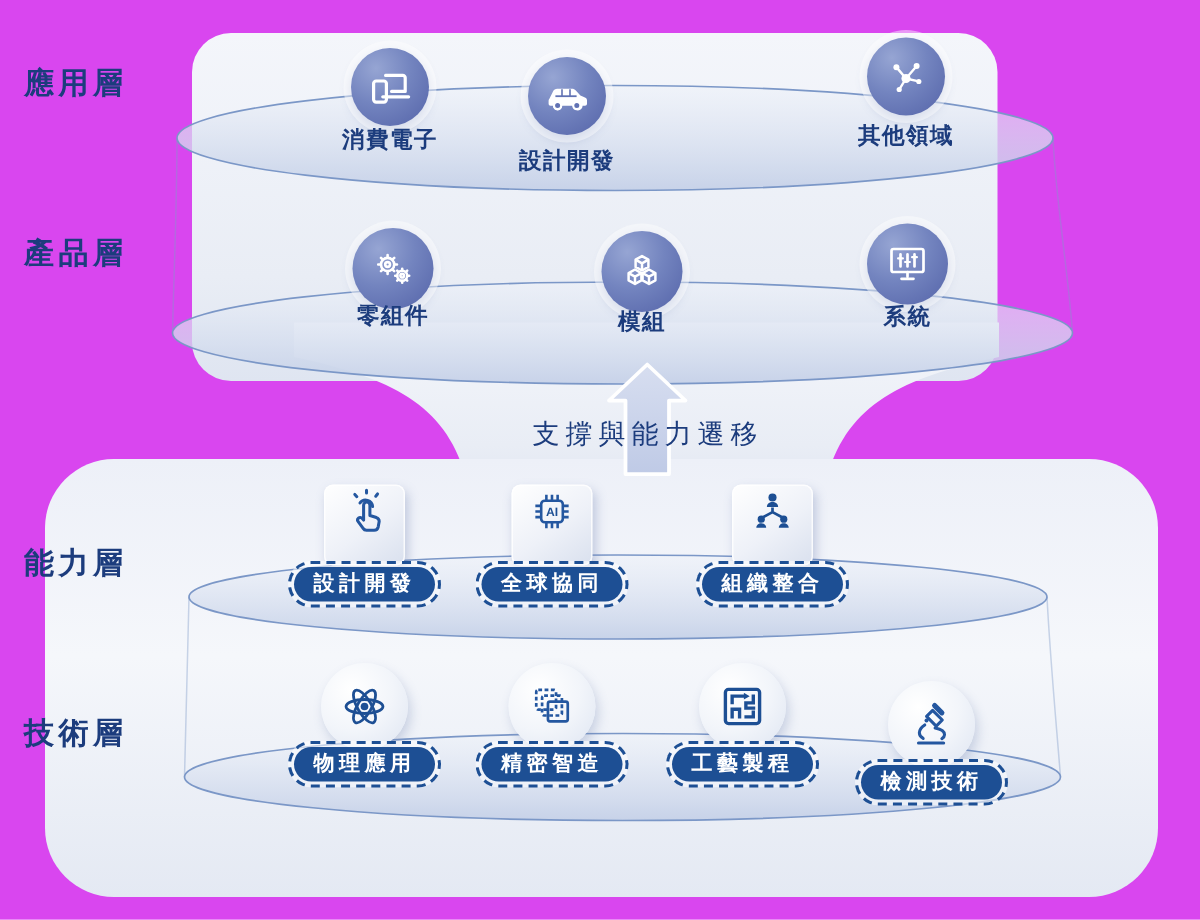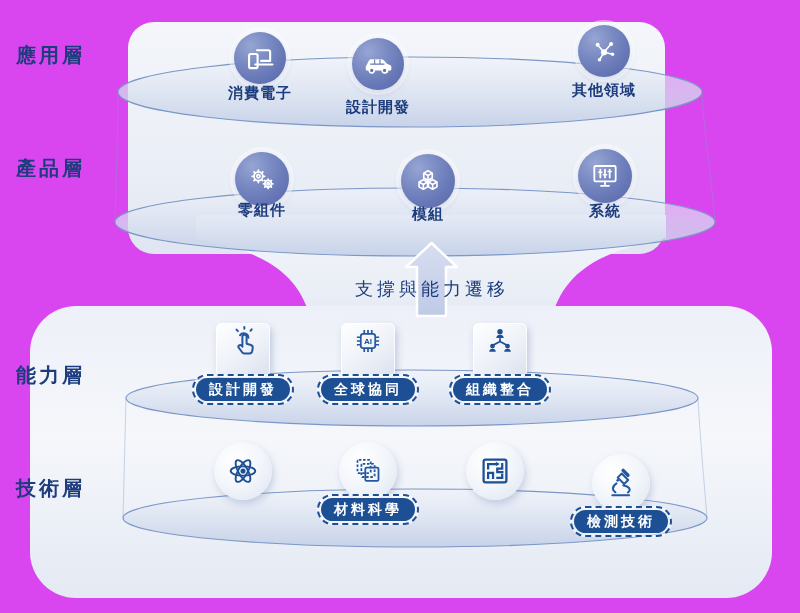--- a/index.html
+++ b/index.html
@@ -230,21 +230,21 @@
       <text x="12" y="14.1" text-anchor="middle" font-size="5.4" font-weight="bold" fill="#1d4f94" font-family="Liberation Sans, sans-serif">AI</text>
       </svg>
     </div>
     <div class="pill-wrap" style="top:51px">
       <div class="pill">
           <div class="pill-inner">全球協同</div>
         </div>
     </div>
   </div>
 
-  <div class="item" style="left:425px;top:323px">
+  <div class="item" style="left:440px;top:323px">
     <div class="sq">
       <svg viewBox="0 0 24 24">
         <g fill="#1d4f94">
             <circle cx="12" cy="5.8" r="1.8"></circle>
             <path d="M9.5 10c0-1.4 1.2-2.2 2.5-2.2s2.5.8 2.5 2.2z"></path>
         <circle cx="7" cy="15.4" r="1.6"></circle>
             <path d="M4.8 19.2c0-1.2 1-2 2.2-2s2.2.8 2.2 2z"></path>
         <circle cx="17" cy="15.4" r="1.6"></circle>
             <path d="M14.8 19.2c0-1.2 1-2 2.2-2s2.2.8 2.2 2z"></path>
           </g>
@@ -265,48 +265,58 @@
     <div class="ring">
       <svg viewBox="0 0 24 24">
           <g fill="none" stroke="#1d4f94" stroke-width="1.25">
         <ellipse cx="12" cy="12" rx="8.2" ry="3.1"></ellipse>
         <ellipse cx="12" cy="12" rx="8.2" ry="3.1" transform="rotate(60 12 12)"></ellipse>
         <ellipse cx="12" cy="12" rx="8.2" ry="3.1" transform="rotate(120 12 12)"></ellipse>
           </g>
         <circle cx="12" cy="12" r="1.7" fill="#1d4f94"></circle>
       </svg>
     </div>
+    <div class="pill-wrap" style="top:52px">
+      <div class="pill">
+          <div class="pill-inner">物理應用</div>
+        </div>
+    </div>
   </div>
 
   <div class="item" style="left:293px;top:442px">
     <div class="ring">
       <svg viewBox="0 0 24 24">
           <g fill="none" stroke="#2457a0" stroke-width="1.2">
         <rect x="5" y="4.6" width="8.8" height="8.8" rx="0.9" stroke-dasharray="1.7 1.1"></rect>
         <rect x="7.6" y="7.2" width="8.8" height="8.8" rx="0.9" stroke-dasharray="1.7 1.1"></rect>
         <rect x="10.2" y="9.8" width="8.8" height="8.8" rx="0.9"></rect>
           </g>
       </svg>
     </div>
     <div class="pill-wrap" style="top:52px">
       <div class="pill">
-          <div class="pill-inner">材料科學</div>
+          <div class="pill-inner">精密智造</div>
         </div>
     </div>
   </div>
 
   <div class="item" style="left:420px;top:442px">
     <div class="ring">
       <svg viewBox="0 0 24 24">
           <g fill="none" stroke="#1d4f94" stroke-width="1.5" stroke-linecap="square">
         <rect x="4.4" y="4.4" width="15.2" height="15.2" rx="1.4"></rect>
         <path d="M7.4 16.6v-3.4h3.3v3.4 M7.4 10.2V7.4h4.6 M16.8 7.4v3h-3.3v2.3h3.4 M13.6 16.6h3.2v-2.1"></path>
       </g>
       <path d="M12.6 5.9l2.6 1.5-2.6 1.5z" fill="#1d4f94"></path>
       </svg>
+    </div>
+    <div class="pill-wrap" style="top:52px">
+      <div class="pill">
+          <div class="pill-inner">工藝製程</div>
+        </div>
     </div>
   </div>
 
   <div class="item" style="left:546px;top:454px">
     <div class="ring">
       <svg viewBox="0 0 24 24">
           <g fill="none" stroke="#2457a0" stroke-width="1.35" stroke-linecap="round" stroke-linejoin="round">
         <path d="M13.4 3.6l3.2 3.2" stroke-width="2.3"></path>
         <path d="M12.5 5.7l4.3 4.3-2.7 2.7-4.3-4.3z"></path>
         <path d="M13.6 13.6c2.5.5 4.2 1.6 4.2 2.9 0 .7-.5 1.3-1.2 1.8"></path>

